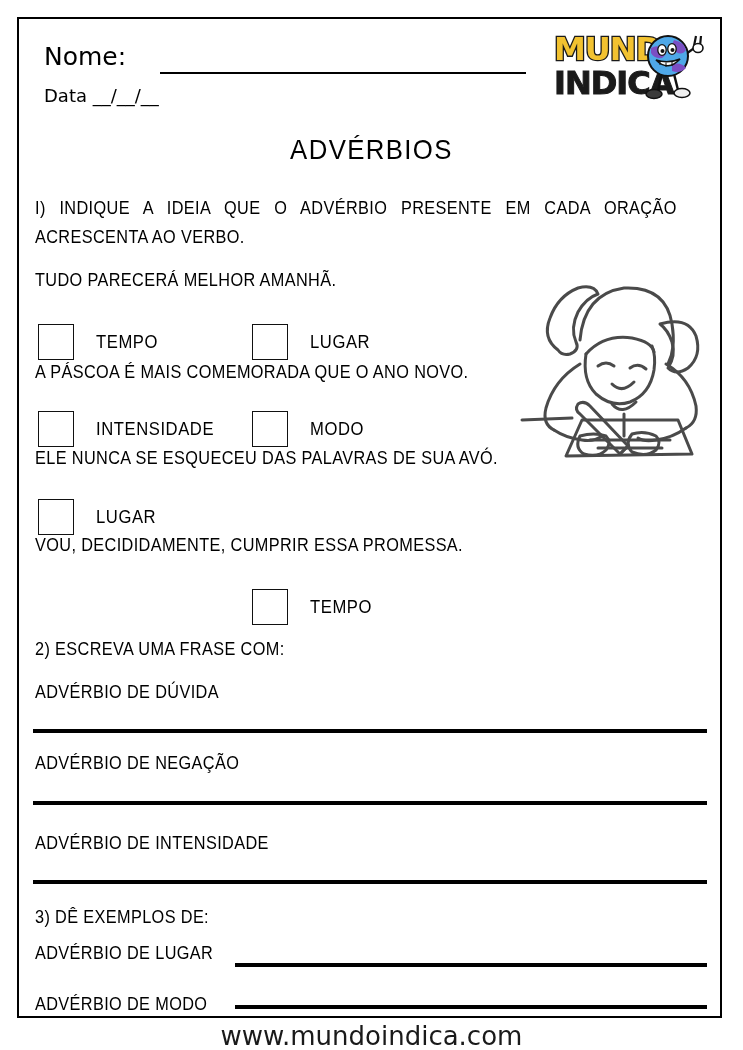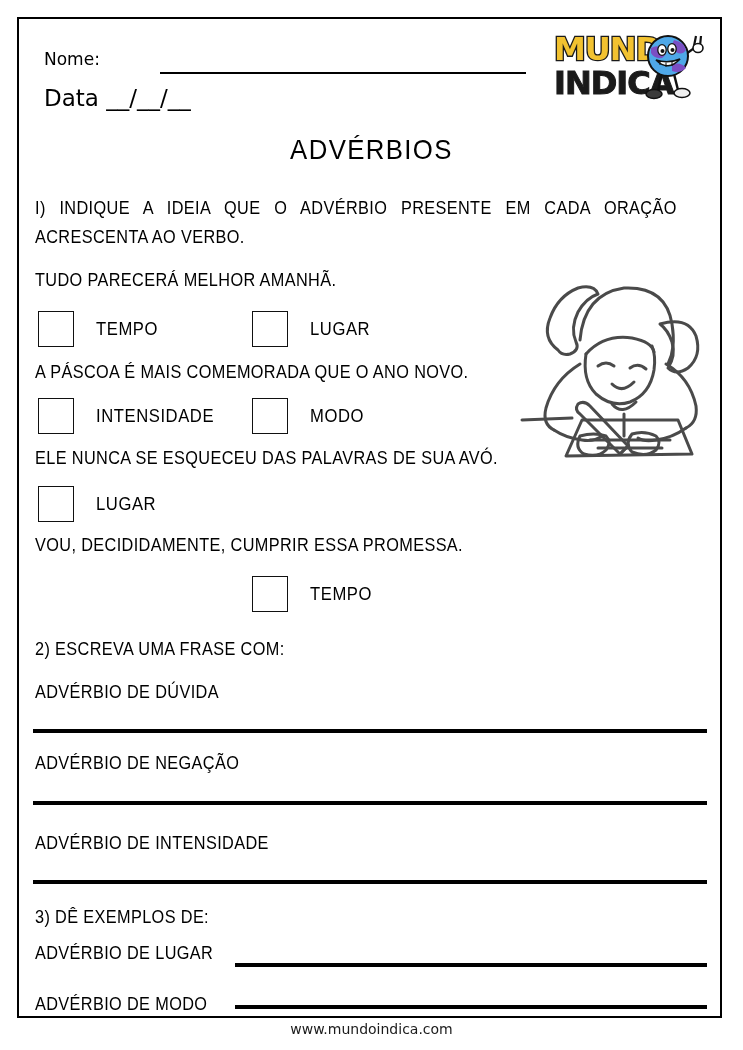--- a/index.html
+++ b/index.html
@@ -38,34 +38,34 @@
   .nome-row {
     position: absolute;
     left: 44px;
     top: 42px;
     width: 500px;
     font-size: 25px;
     font-family: "DejaVu Sans", sans-serif;
     letter-spacing: 0px;
     white-space: nowrap;
   }
-  .nome-label { font-size: 17px; }
+  .nome-label { font-size: 25px; }
   .nome-rule {
     position: absolute;
     left: 160px;
     top: 72px;
     width: 366px;
     height: 0;
     border-bottom: 2px solid #000;
   }
   .data-row {
     position: absolute;
     left: 44px;
     top: 85px;
-    font-size: 23px;
+    font-size: 18px;
     font-family: "DejaVu Sans", sans-serif;
     white-space: nowrap;
   }
 
   
   .logo {
     position: absolute;
     left: 550px;
     top: 26px;
     width: 165px;
@@ -119,21 +119,21 @@
     width: 560px;
     height: 40px;
   }
   .r1 { top: 310px; }
   .r2 { top: 397px; }
   .r3 { top: 485px; }
   .r4 { top: 575px; }
 
   .cb-opt {
     position: absolute;
-    top: 0;
+    top: 13px;
     display: flex;
     align-items: center;
     height: 38px;
   }
   .cb-opt.col1 { left: 3px; }
   .cb-opt.col2 { left: 217px; }
 
   .checkbox {
     width: 36px;
     height: 36px;
@@ -195,21 +195,21 @@
   .illus svg { display: block; }
 
   
   .footer {
     position: absolute;
     left: 0;
     top: 1021px;
     width: 743px;
     text-align: center;
     font-family: "DejaVu Sans", sans-serif;
-    font-size: 14px;
+    font-size: 26px;
     color: #1a1a1a;
   }
 </style>
 </head>
 <body>
 
 <div class="sheet">
 
   <div class="page-frame"></div>
 

